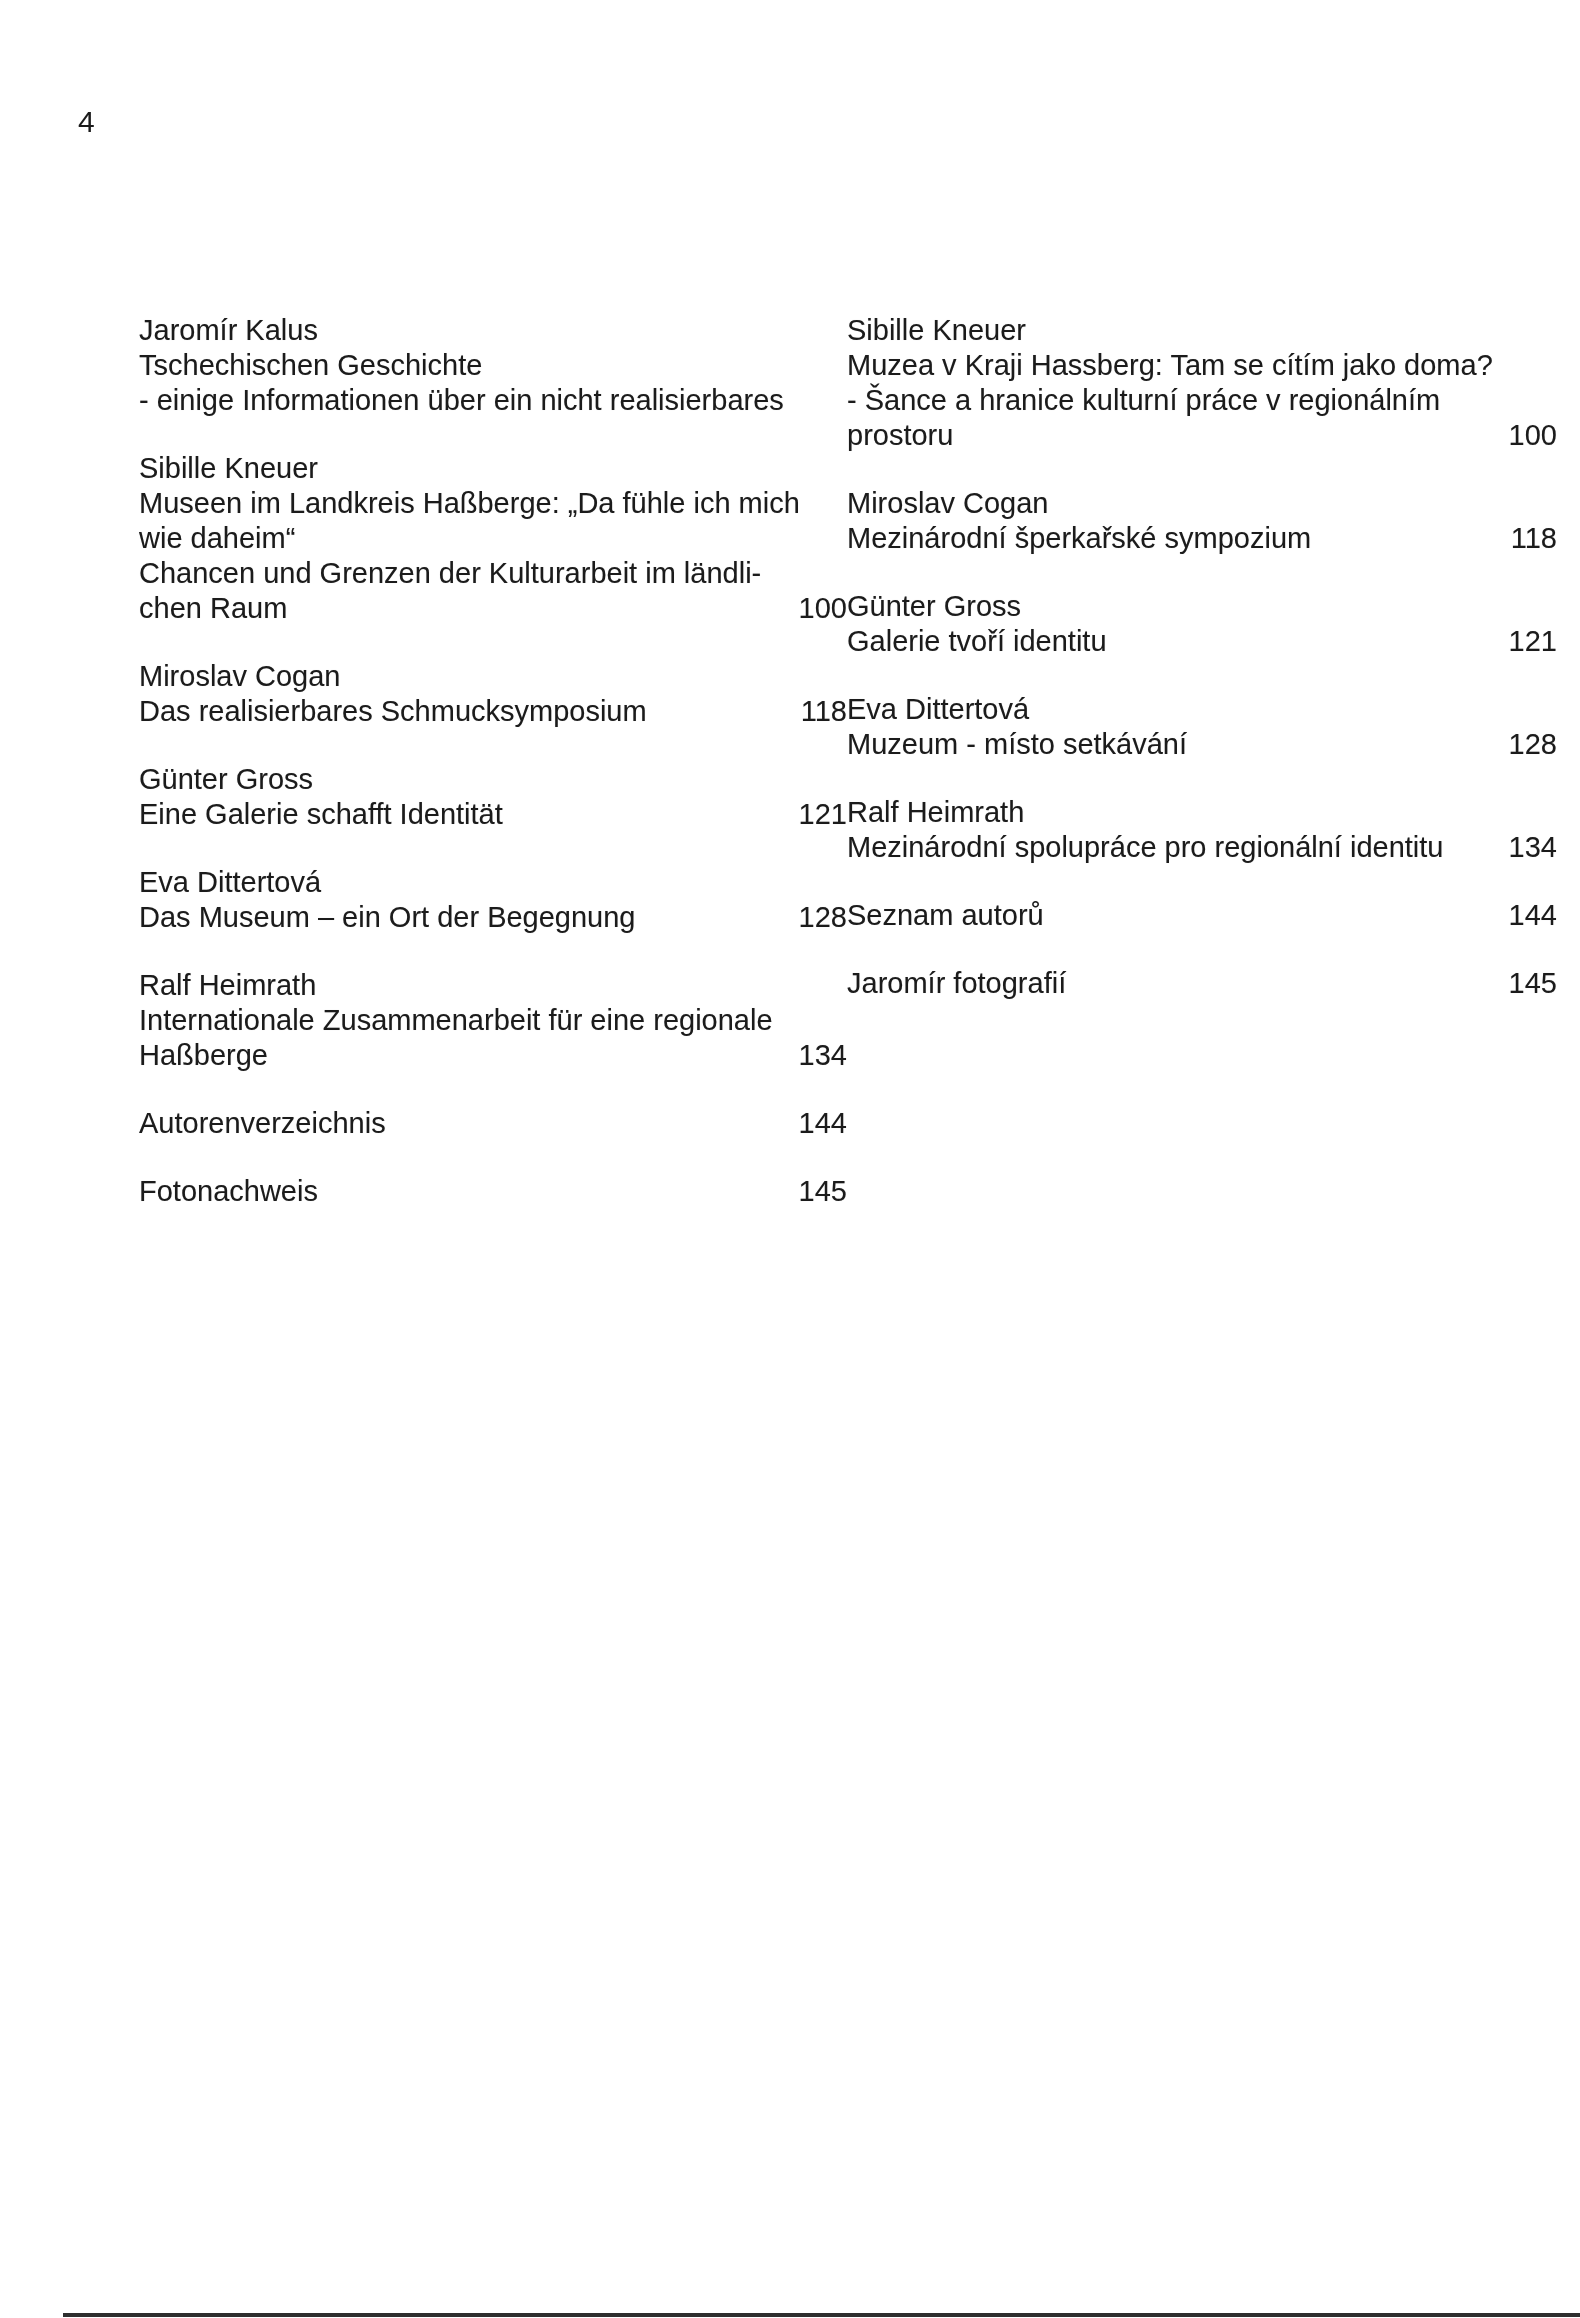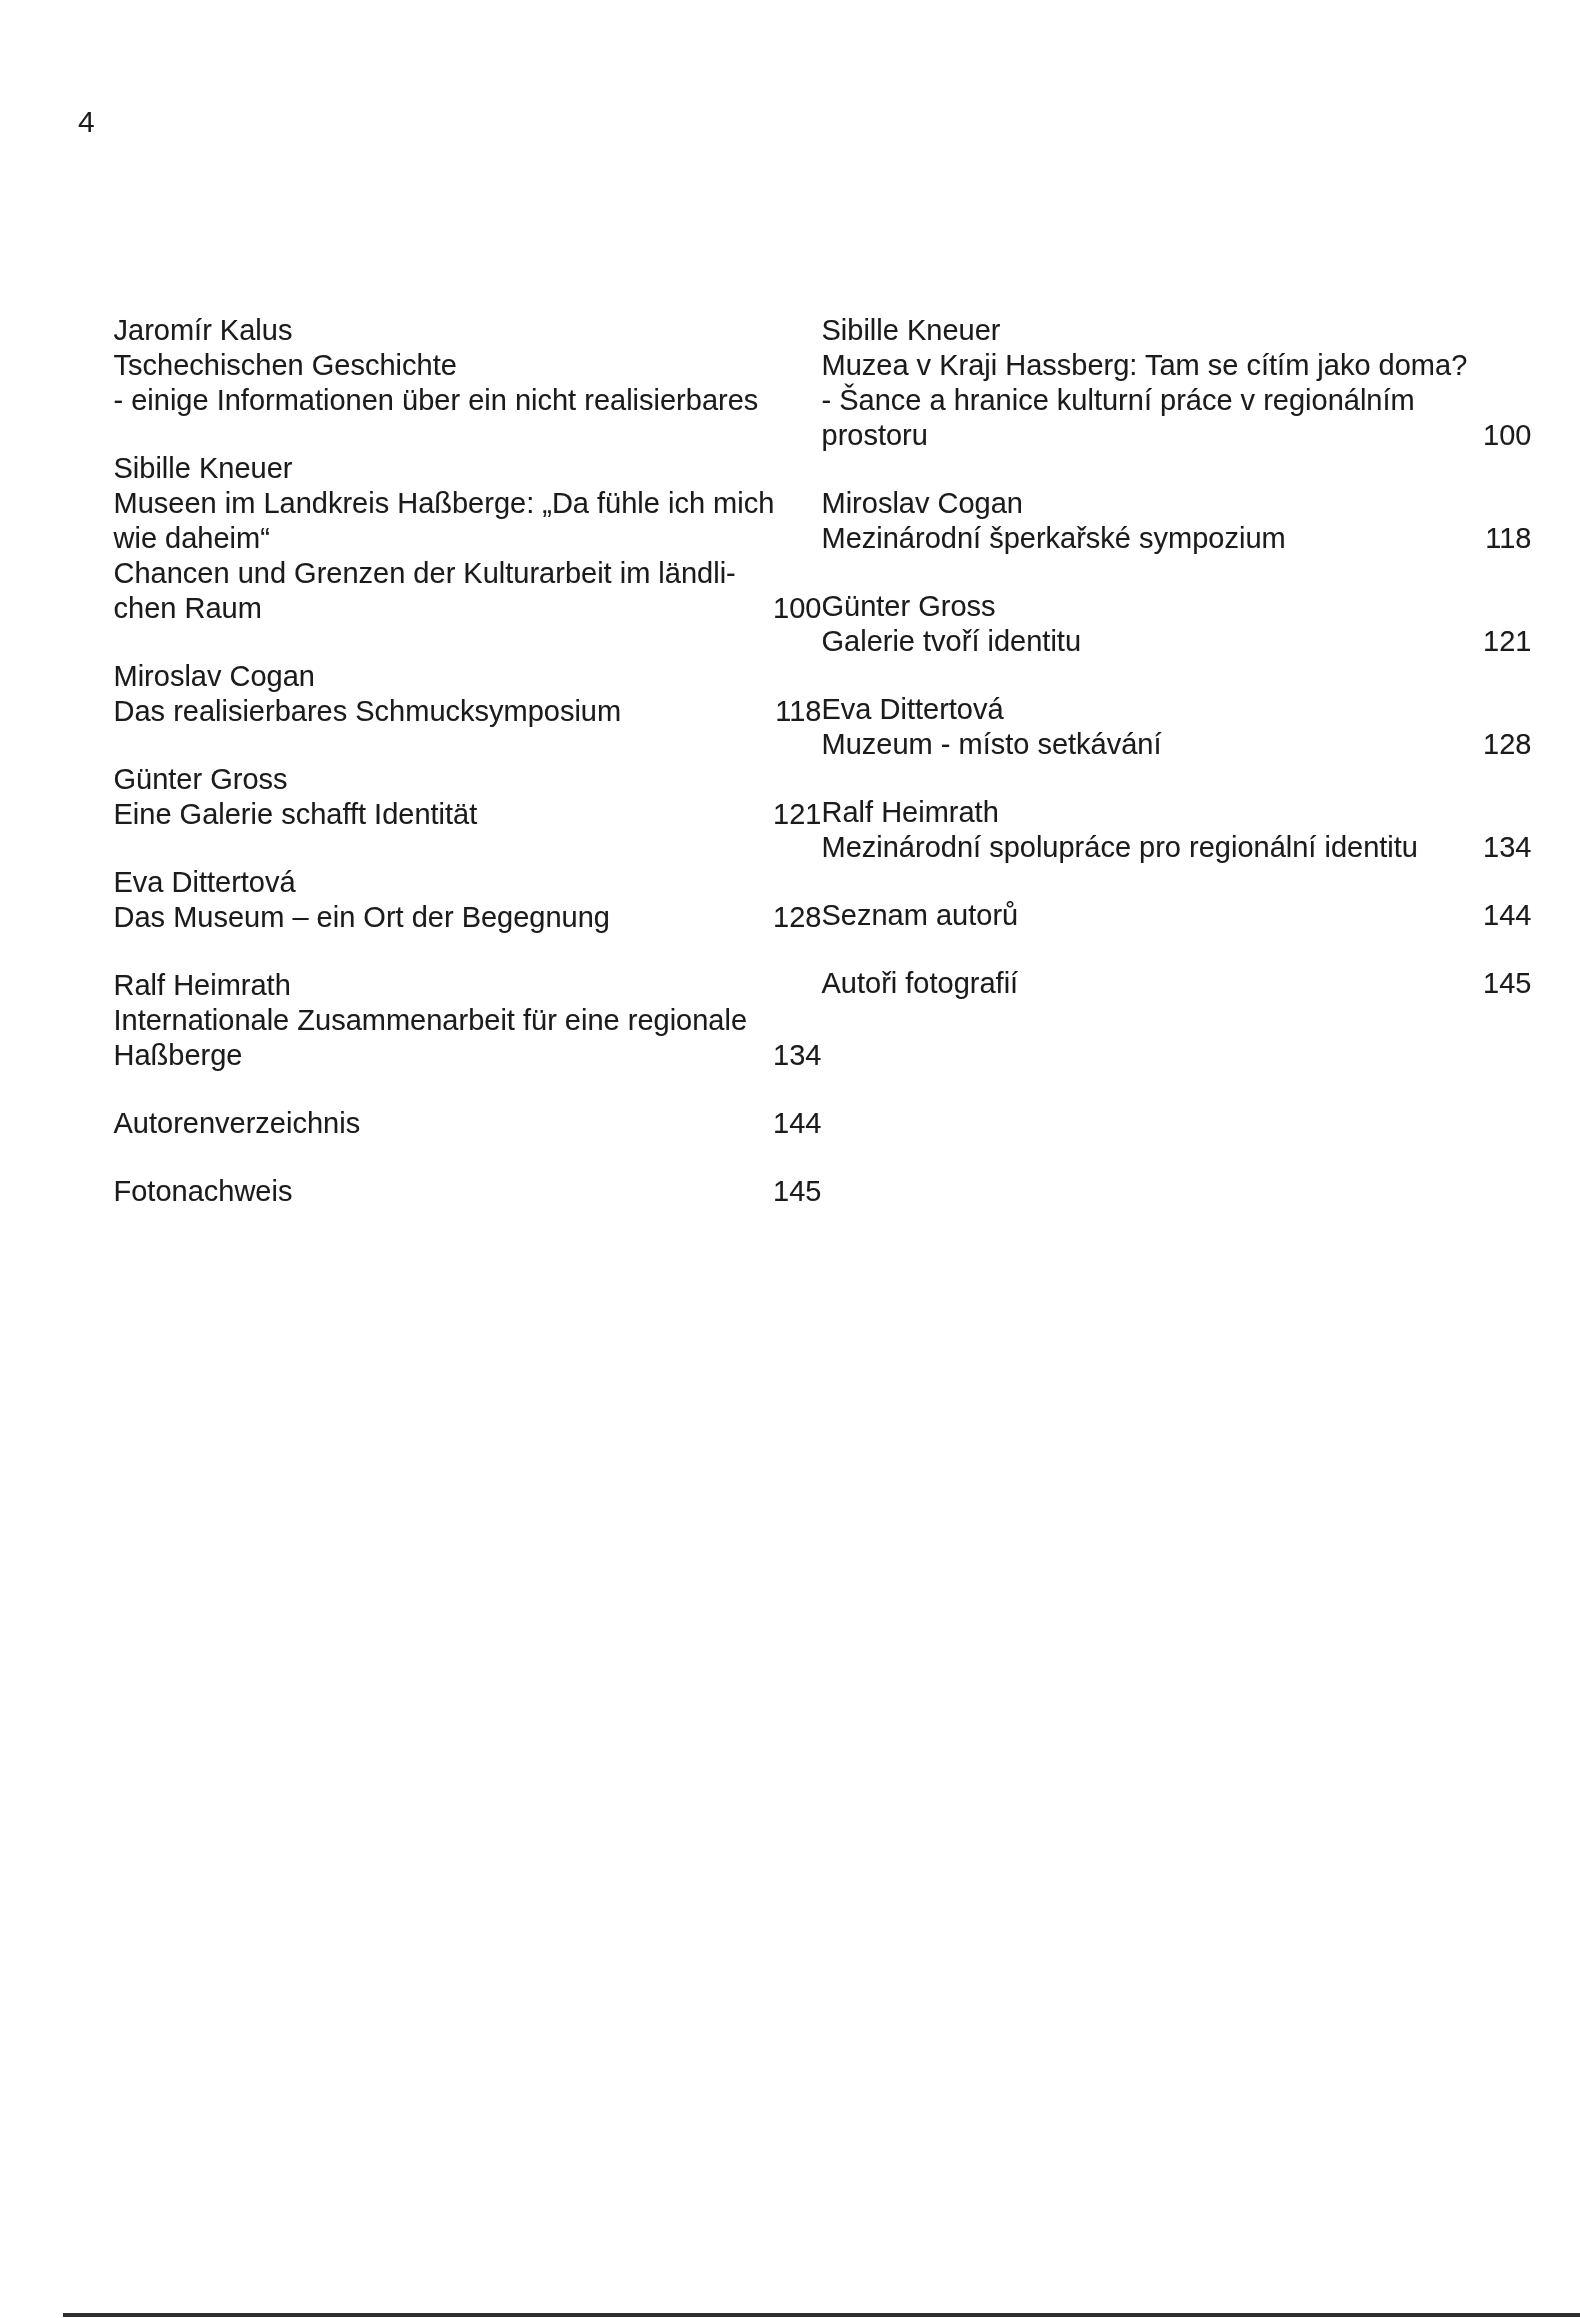--- a/index.html
+++ b/index.html
@@ -21,21 +21,21 @@
     top: 104px;
     font-size: 30px;
     line-height: 35px;
   }
   .columns {
     position: absolute;
     left: 88px;
     top: 313px;
     width: 1469px;
     display: flex;
-    justify-content: center;
+    justify-content: flex-end;
   }
   .col {
     flex: 0 0 auto;
   }
   .col-left  { width: 708px; }
   .col-right { width: 710px; }
   .toc-entry {
     margin: 0 0 33px 0;
   }
   .toc-line {
@@ -172,21 +172,21 @@
           </div>
         </div>
         <div class="toc-entry">
           <div class="toc-line toc-line-last">
             <span class="toc-line-text">Seznam autorů</span>
             <span class="toc-page-ref">144</span>
           </div>
         </div>
         <div class="toc-entry">
           <div class="toc-line toc-line-last">
-            <span class="toc-line-text">Autoři fotografií</span>
+            <span class="toc-line-text">Jaromír fotografií</span>
             <span class="toc-page-ref">145</span>
           </div>
         </div>
       </div>
   </div>
 
   <div class="scan-line"></div>
 
 </div>
 

